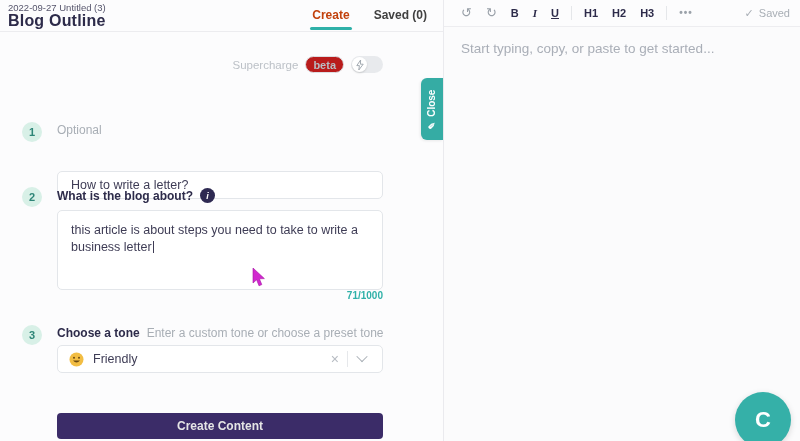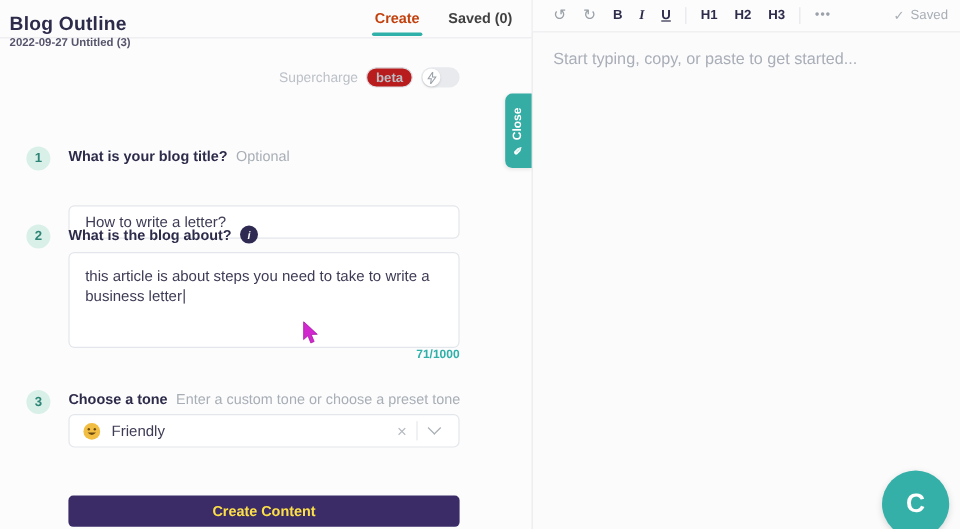--- a/index.html
+++ b/index.html
@@ -6,21 +6,21 @@
   html,body { width:800px; height:441px; }
   body {
     font-family:"Liberation Sans", sans-serif;
     position:relative; overflow:hidden;
     background:#fcfcfd; color:#2d2b4a;
   }
 
   
   .left-panel { position:absolute; left:0; top:0; width:443px; height:441px; background:#fcfcfd; }
   .left-header { position:relative; height:32px; border-bottom:1px solid #ececef; }
-  .doc-label { position:absolute; left:8px; top:2px; font-size:9.5px; font-weight:700; color:#55546b;margin-top:28px; }
+  .doc-label { position:absolute; left:8px; top:2px; font-size:9.5px; font-weight:400; color:#55546b; }
   .page-title { position:absolute; left:8px; top:12px; font-size:16px; font-weight:800; color:#2d2b4a; letter-spacing:.2px; }
   .tabs { position:absolute; right:4px; top:0; height:32px; display:flex; align-items:center; }
   .tab { font-size:12px; font-weight:700; padding:0 12px; height:32px; line-height:30px; position:relative; cursor:pointer; color:#404040; }
   .tab.active { color:#c2410c; }
   .tab.active:after { content:""; position:absolute; left:10px; right:10px; bottom:2px; height:3px; background:#2fb0a8; border-radius:2px; }
 
   .left-content { position:relative; height:408px; }
   .col { position:absolute; left:57px; width:326px; }
 
   
@@ -44,21 +44,21 @@
   .counter { position:absolute; right:60px; top:258px; font-size:10px; font-weight:600; color:#2fb0a8; }
 
   
   .tone-select { position:absolute; top:313px; display:flex; align-items:center; padding:0 8px 0 11px; cursor:pointer; }
   .tone-value { flex:1; display:flex; align-items:center; gap:9px; }
   .tone-label { font-size:12.5px; color:#3e3c55; }
   .clear-x { color:#b6bbc2; font-size:14px; padding:0 8px; cursor:pointer; }
   .select-sep { width:1px; height:16px; background:#e6e8eb; }
   .chev { width:8px; height:8px; border-right:1.6px solid #aab0b7; border-bottom:1.6px solid #aab0b7; transform:rotate(45deg) translate(-1px,-1px); margin:0 8px 3px 10px; }
 
-  .create-btn { position:absolute; top:381px; height:26px; width:326px; background:#3b2c68; border:none; border-radius:4px; color:#fde047; font-size:12px; font-weight:700; font-family:"Liberation Sans",sans-serif; cursor:pointer; }
+  .create-btn { position:absolute; top:381px; height:26px; width:326px; background:#3b2c68; border:none; border-radius:4px; color:#e5e5e5; font-size:12px; font-weight:700; font-family:"Liberation Sans",sans-serif; cursor:pointer; }
 
   
   .right-panel { position:absolute; left:443px; top:0; width:357px; height:441px; background:#fbfbfc; border-left:1px solid #eaeaee; }
   .toolbar { height:27px; background:#fcfcfd; border-bottom:1px solid #ededf0; display:flex; align-items:center; padding:0 10px; }
   .tb-btn { font-size:11px; font-weight:700; color:#2d2b4a; padding:0 7px; cursor:pointer; line-height:26px; }
   .tb-icon { color:#9aa1a9; font-size:13px; font-weight:400; }
   .tb-italic { font-family:"Liberation Serif",serif; font-style:italic; }
   .tb-underline { text-decoration:underline; }
   .tb-sep { width:1px; height:14px; background:#e5e7ea; margin:0 5px; }
   .tb-more { color:#9aa1a9; font-size:10px; letter-spacing:1px; font-weight:700; }
@@ -98,21 +98,20 @@
         <span class="toggle-knob">
           <svg width="8" height="10" viewBox="0 0 8 10">
             <path d="M4.6 0 L0.8 5.6 L3.4 5.6 L2.8 10 L7.2 4.2 L4.4 4.2 Z" fill="none" stroke="#9aa1a9" stroke-width="0.9"></path>
           </svg>
         </span>
       </span>
     </div>
 
     <div class="step-badge" style="top:90px;">1</div>
     <div class="q-row" style="left:57px; top:91px;">
-      <span class="q-label">What is your blog title?</span>
       <span class="q-hint">Optional</span>
     </div>
     <div class="col text-box input-box" style="top:112px;margin-top:27px;">
       <span>How to write a letter?</span>
     </div>
 
     <div class="step-badge" style="top:155px;">2</div>
     <div class="q-row" style="left:57px; top:156px;">
       <span class="q-label">What is the blog about?</span>
       <span class="info-icon">i</span>

